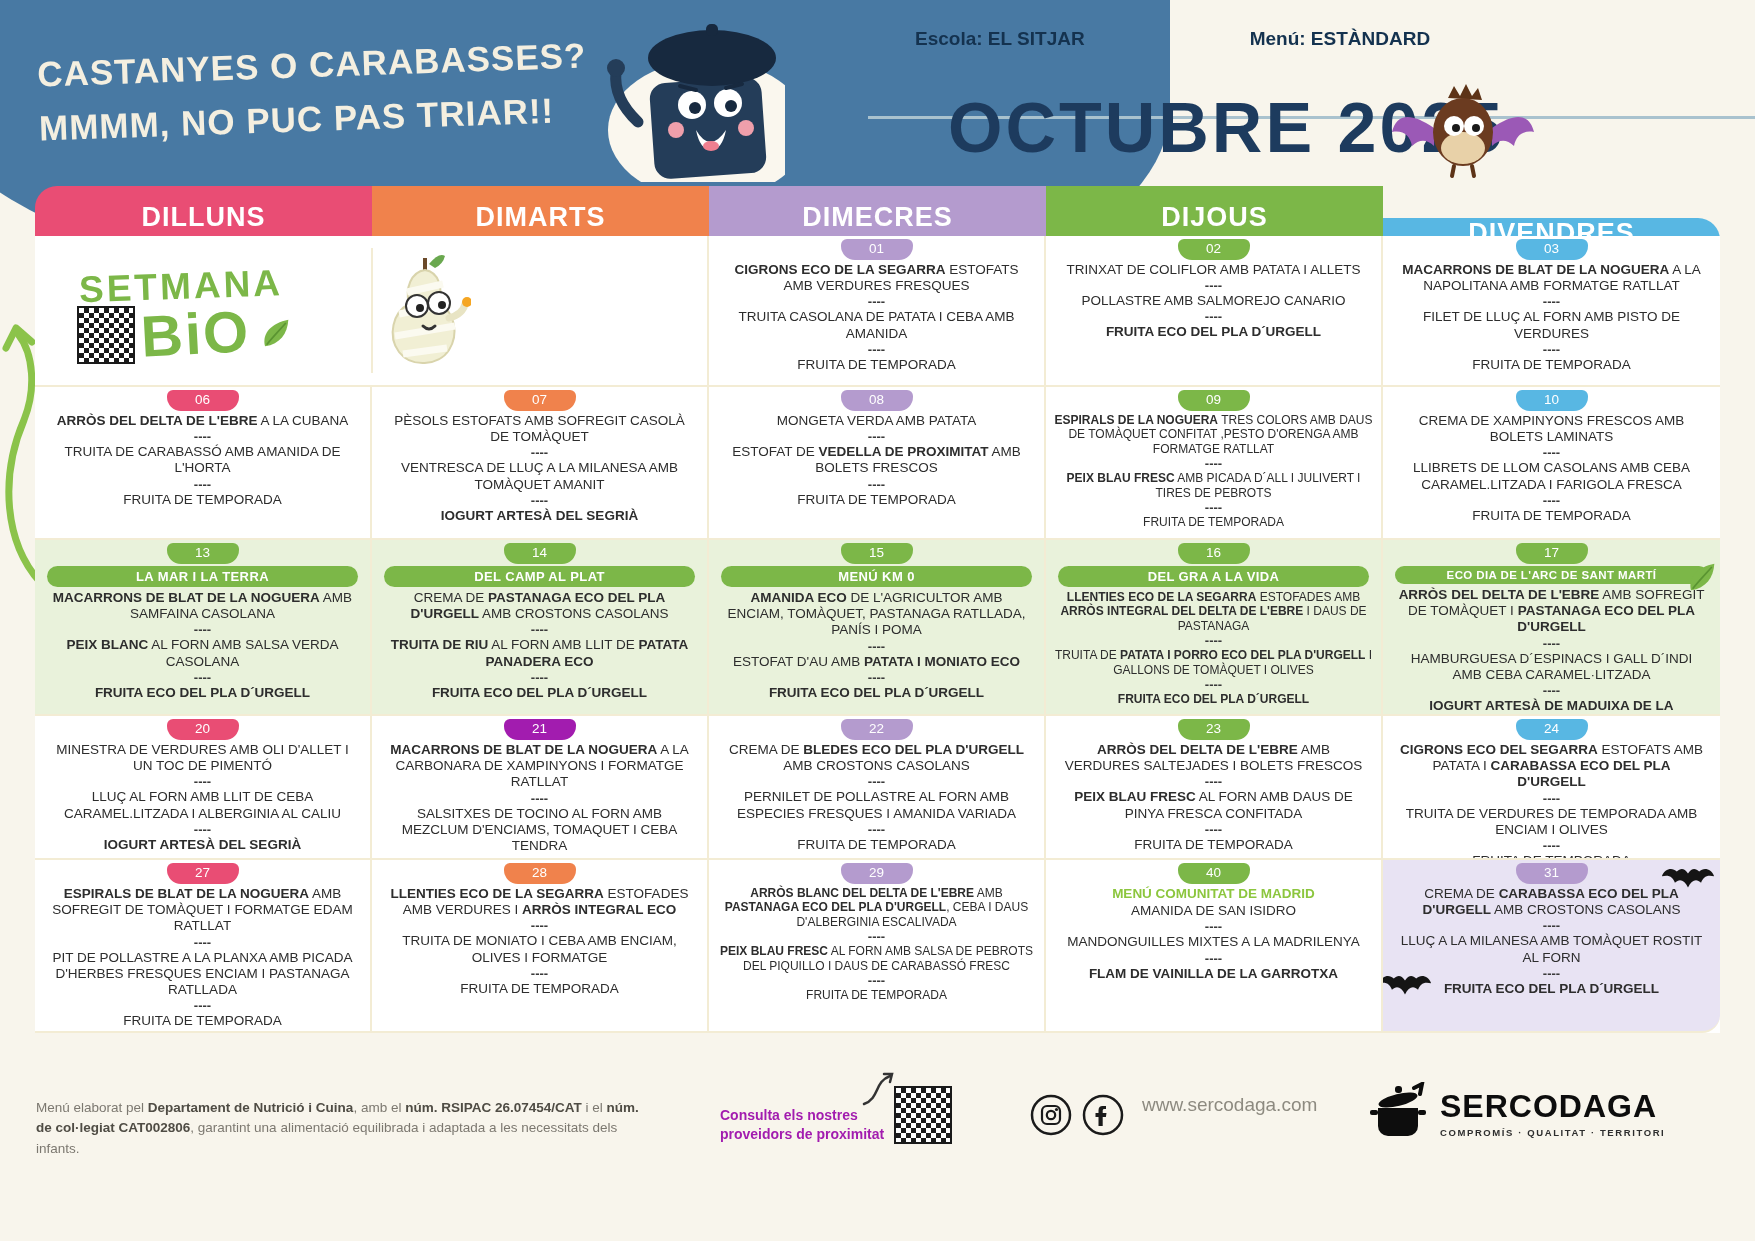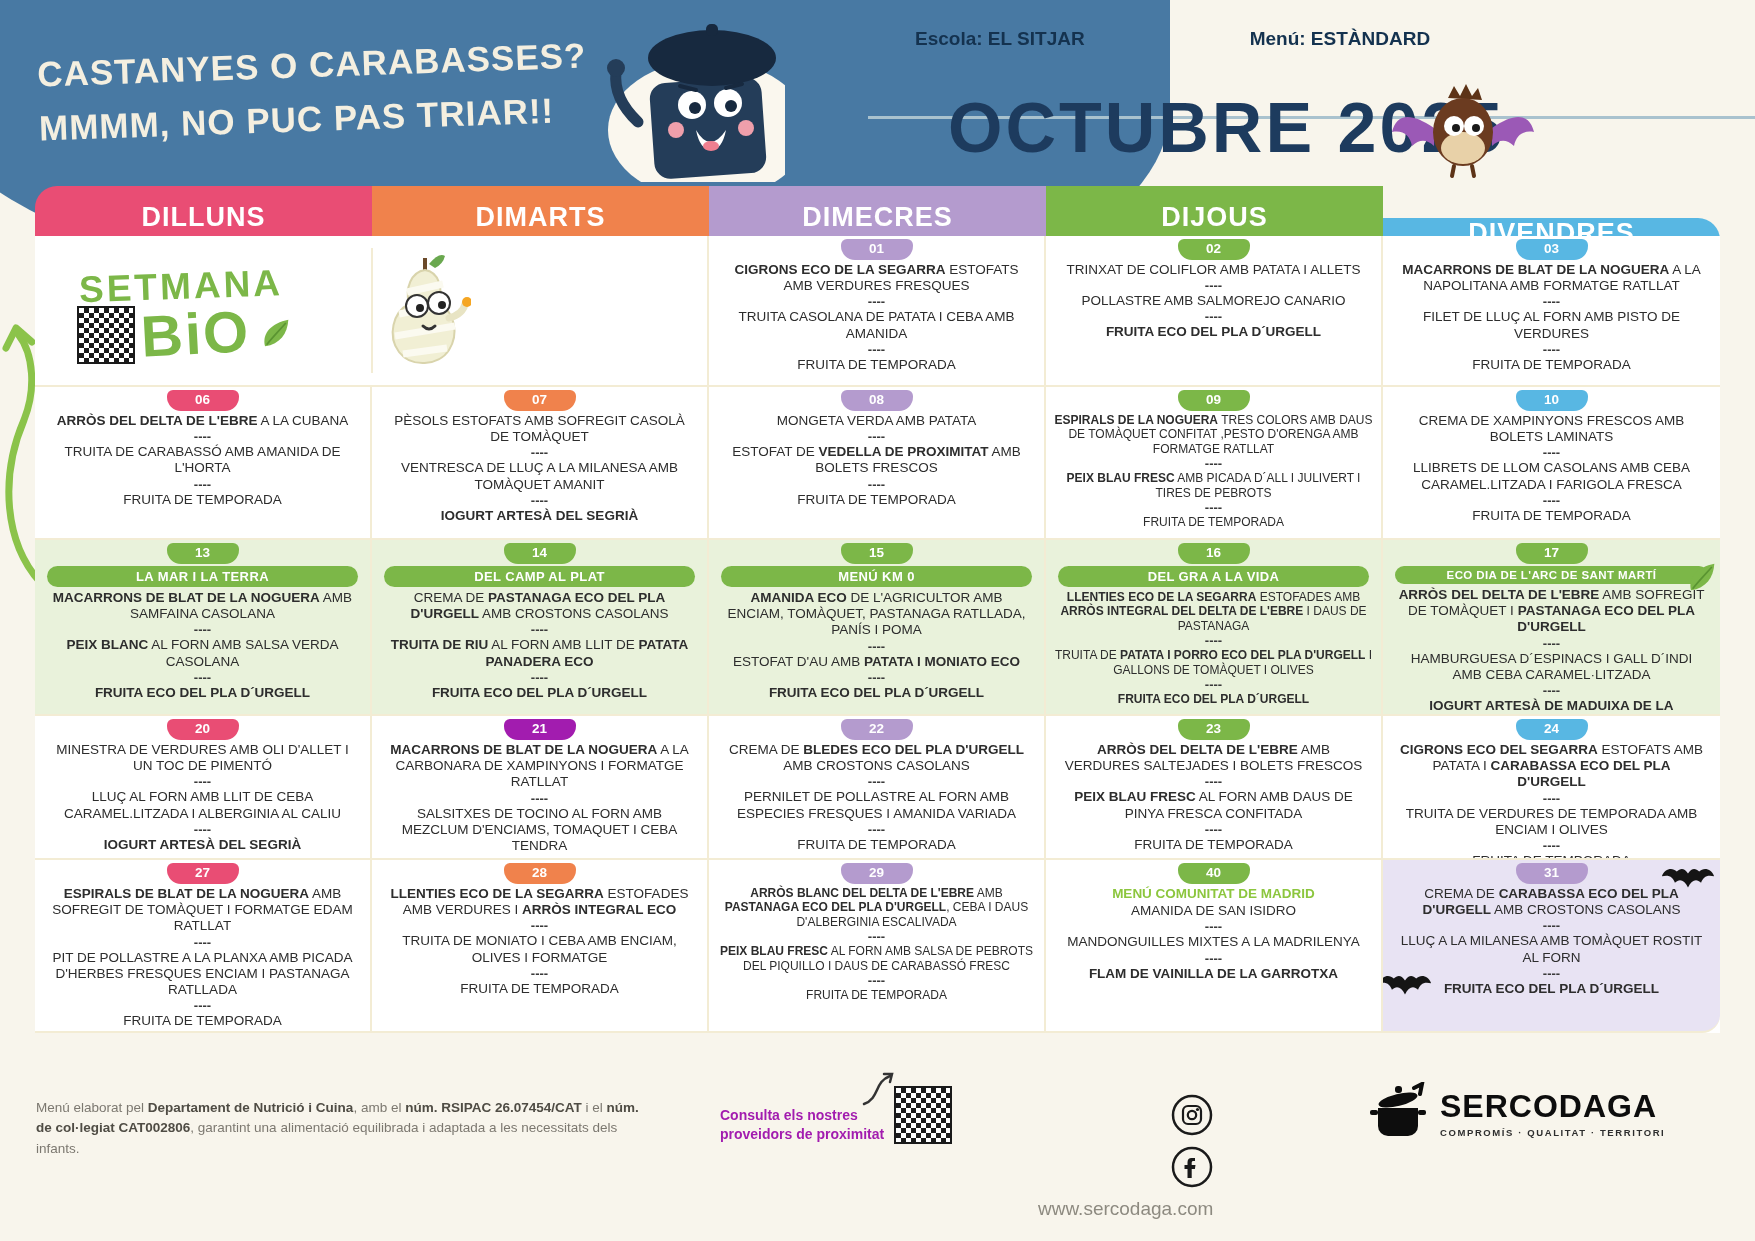--- a/index.html
+++ b/index.html
@@ -27,21 +27,21 @@
   .wd:last-child{border-top-right-radius:22px;margin-top:32px;}
   #cal-body{display:grid;grid-template-columns:repeat(5,1fr);grid-template-rows:151px 153px 176px 144px 173px;background:#fff;}
   .cell{border-right:2px solid #f3ecd4;border-bottom:2px solid #f3ecd4;text-align:center;padding:3px 4px 1px;overflow:hidden;color:#2d2d2d;position:relative;background:#fff;}
   .cell.lastcol{border-right:none;}
   .cell.eco{background:#e9f2db;}
   .cell.lav{background:#e8e3f3;border-bottom-right-radius:18px;}
   .line{font-size:13.5px;line-height:1.2;margin:1px 10px;font-weight:500;}
   .line b{font-weight:800;}
   .sep{font-weight:600;line-height:1;margin:1px 0;font-size:13px;color:#3a3a3a;}
   .small .line{font-size:12px;margin:1px 4px;}
-  .badge{display:inline-block;min-width:52px;padding:2px 10px 4px;border-radius:6px 6px 14px 14px;color:#fff;font-weight:700;font-size:13.5px;margin-bottom:1px;}
+  .badge{display:inline-block;min-width:52px;padding:2px 10px 4px;border-radius:6px 6px 14px 14px;color:#fff;font-weight:400;font-size:13.5px;margin-bottom:1px;}
   .banner{margin:1px 8px 3px;background:#7cb748;color:#fff;font-weight:800;font-size:13px;letter-spacing:.4px;border-radius:16px;padding:3px 4px;white-space:nowrap;overflow:hidden;}
   .banner.longb{font-size:11.5px;}
   .gtxt{color:#8cc63e;font-weight:800;}
   .leaf17{position:absolute;right:2px;top:22px;}
   .bat-a{position:absolute;right:4px;top:6px;}
   .bat-b{position:absolute;left:-6px;bottom:26px;}
 
   
   .cell.promo{border-right:2px solid #f3ecd4;display:flex;align-items:center;padding:6px 0 2px 14px;}
   .promo-left{width:300px;flex:none;text-align:left;padding-left:30px;}
@@ -57,21 +57,21 @@
   .seg-blue{font-weight:700;color:#74aacb;}
   .promo-sub{font-size:13px;color:#8a8a8a;margin-top:6px !important;line-height:1.25 !important;}
   .pear-svg{flex:none;margin-right:-4px;}
 
   
   .foot-legal{position:absolute;left:36px;top:1098px;width:610px;font-size:13.5px;line-height:1.5;color:#7c7870;}
   .foot-legal b{color:#4f4c44;}
   .providers{position:absolute;left:720px;top:1106px;width:168px;font-size:14px;font-weight:800;color:#a21caf;line-height:1.35;}
   .foot-qr{position:absolute;left:896px;top:1088px;}
   .squiggle{position:absolute;left:860px;top:1068px;}
-  .social{position:absolute;left:1030px;top:1094px;display:flex;align-items:flex-end;gap:10px;flex-direction:column;}
+  .social{position:absolute;left:1030px;top:1094px;display:flex;align-items:flex-start;gap:10px;}
   .website{font-size:19px;color:#8d8a80;margin-left:8px;}
   .brand{position:absolute;left:1368px;top:1082px;display:flex;align-items:center;}
   .brand-text{margin-left:10px;}
   .brand-name{font-size:32px;font-weight:800;color:#0d0d0d;letter-spacing:1px;}
   .brand-tag{font-size:9.5px;letter-spacing:1.6px;color:#2e2e2e;font-weight:700;margin-top:2px;}
 </style>
 </head>
 <body>
 
 <div class="blob"></div>

